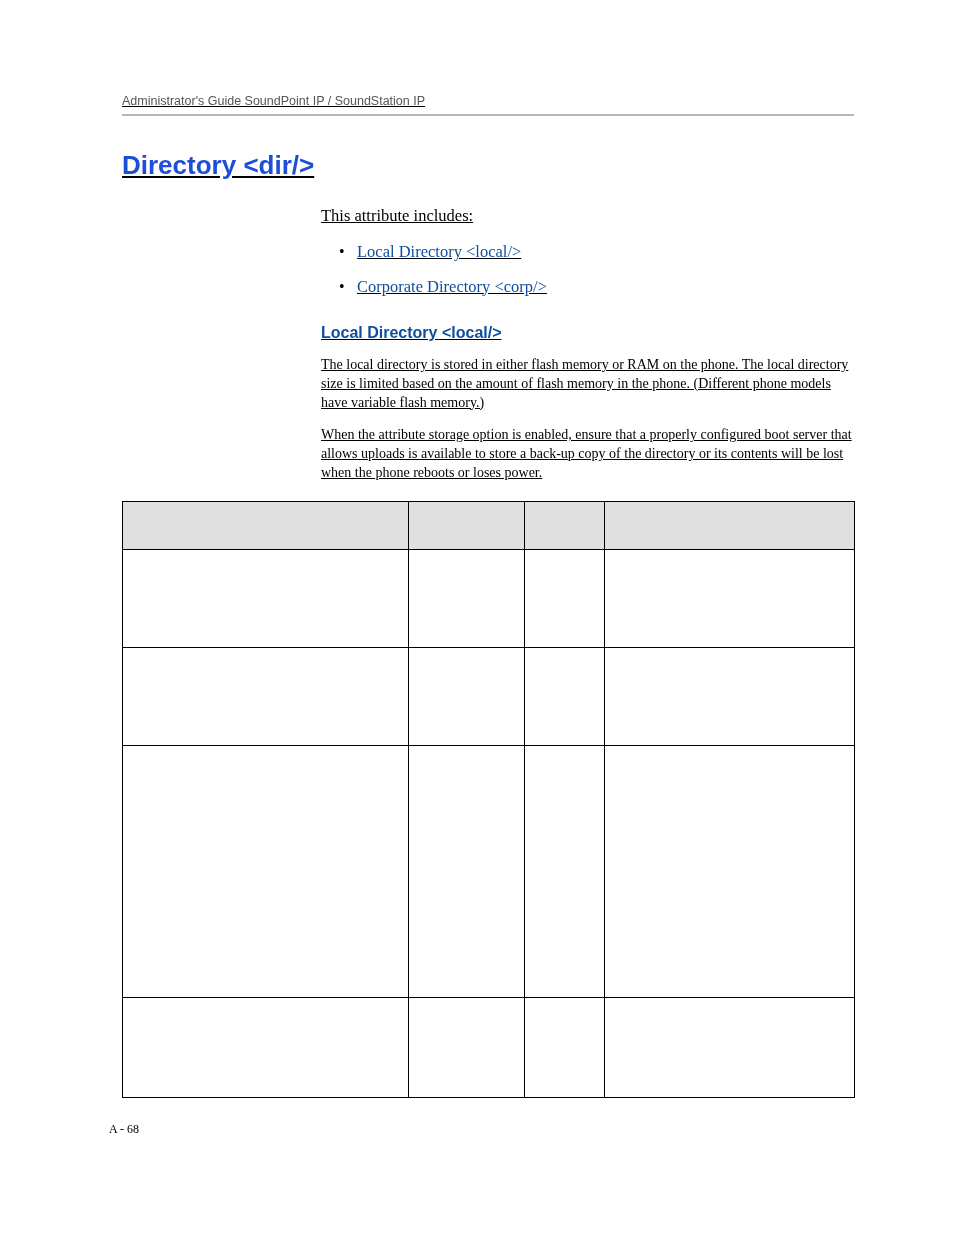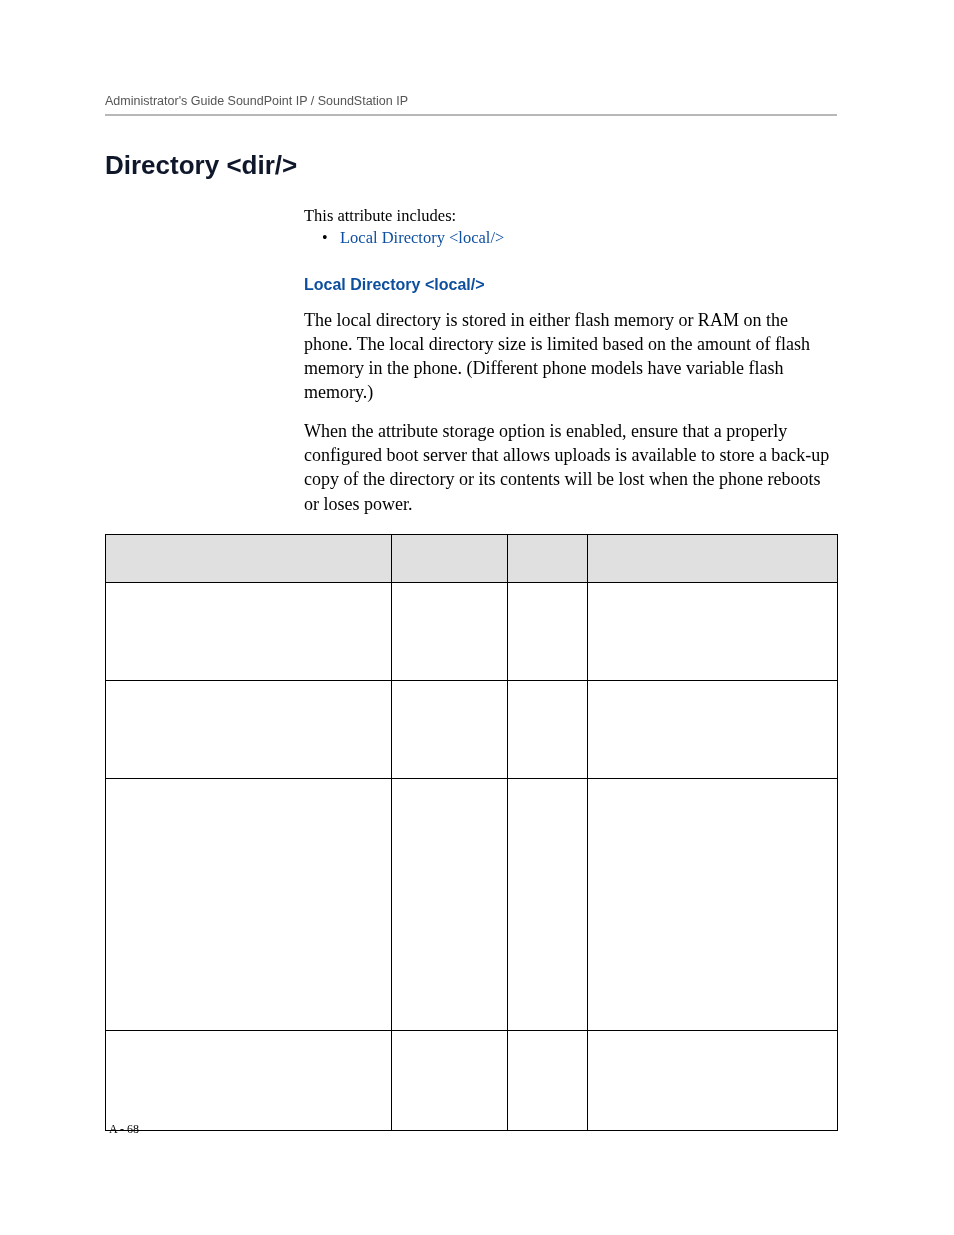--- a/index.html
+++ b/index.html
@@ -6,49 +6,51 @@
   body {
     background: #fff;
     font-family: "Palatino Linotype", "Book Antiqua", Palatino, serif;
     color: #000;
     width: 954px;
     height: 1235px;
     position: relative;
   }
   .page {
     position: absolute;
-    left: 105px;
+    left: 122px;
     top: 94px;
     width: 732px;
+    text-decoration: underline;
   }
   .running-head {
     font-family: "Helvetica Neue", Helvetica, Arial, sans-serif;
     font-size: 12.5px;
     color: #555;
     margin-bottom: 6px;
   }
   .rule {
     border: none;
     border-top: 2px solid #b8b8b8;
     margin-bottom: 34px;
   }
   .h1 {
     font-family: "Helvetica Neue", Helvetica, Arial, sans-serif;
     font-weight: 700;
     font-size: 26px;
-    color: #0f172a;
+    color: #1d4ed8;
     margin-bottom: 24px;
   }
   .body-col {
     margin-left: 199px;
     width: 533px;
   }
   .lead {
     font-size: 16.5px;
     line-height: 1.35;
+    margin-bottom: 14px;
   }
   ul.links {
     list-style: none;
     margin-bottom: 26px;
   }
   ul.links li {
     font-size: 16.5px;
     line-height: 1.35;
     margin-bottom: 12px;
     padding-left: 36px;
@@ -67,21 +69,21 @@
     text-decoration: none;
   }
   .h2 {
     font-family: "Helvetica Neue", Helvetica, Arial, sans-serif;
     font-weight: 700;
     font-size: 16px;
     color: #0d4f9e;
     margin-bottom: 14px;
   }
   .para {
-    font-size: 18px;
+    font-size: 14px;
     line-height: 1.35;
     margin-bottom: 14px;
   }
   table.attr {
     width: 732px;
     margin-left: -199px;
     border-collapse: collapse;
     margin-top: 18px;
     table-layout: fixed;
   }
@@ -110,20 +112,21 @@
 <div class="page">
   <div class="running-head">Administrator's Guide SoundPoint IP / SoundStation IP</div>
   <hr class="rule">
   <h1 class="h1">Directory &lt;dir/&gt;</h1>
 
   <div class="body-col">
     <p class="lead">This attribute includes:</p>
 
     <ul class="links">
       <li><a href="#">Local Directory &lt;local/&gt;</a></li>
+      <li><a href="#">Corporate Directory &lt;corp/&gt;</a></li>
     </ul>
 
     <h2 class="h2">Local Directory &lt;local/&gt;</h2>
 
     <p class="para">The local directory is stored in either flash memory or RAM on the phone. The local directory size is limited based on the amount of flash memory in the phone. (Different phone models have variable flash memory.)</p>
     <p class="para">When the attribute storage option is enabled, ensure that a properly configured boot server that allows uploads is available to store a back-up copy of the directory or its contents will be lost when the phone reboots or loses power.</p>
 
     <table class="attr">
       <colgroup>
         <col class="c1">

